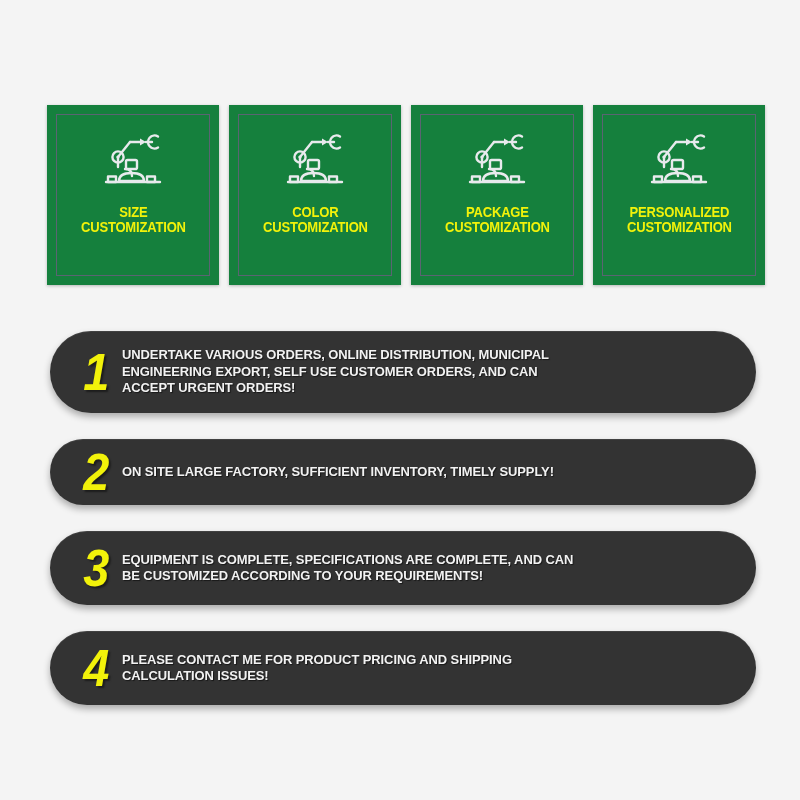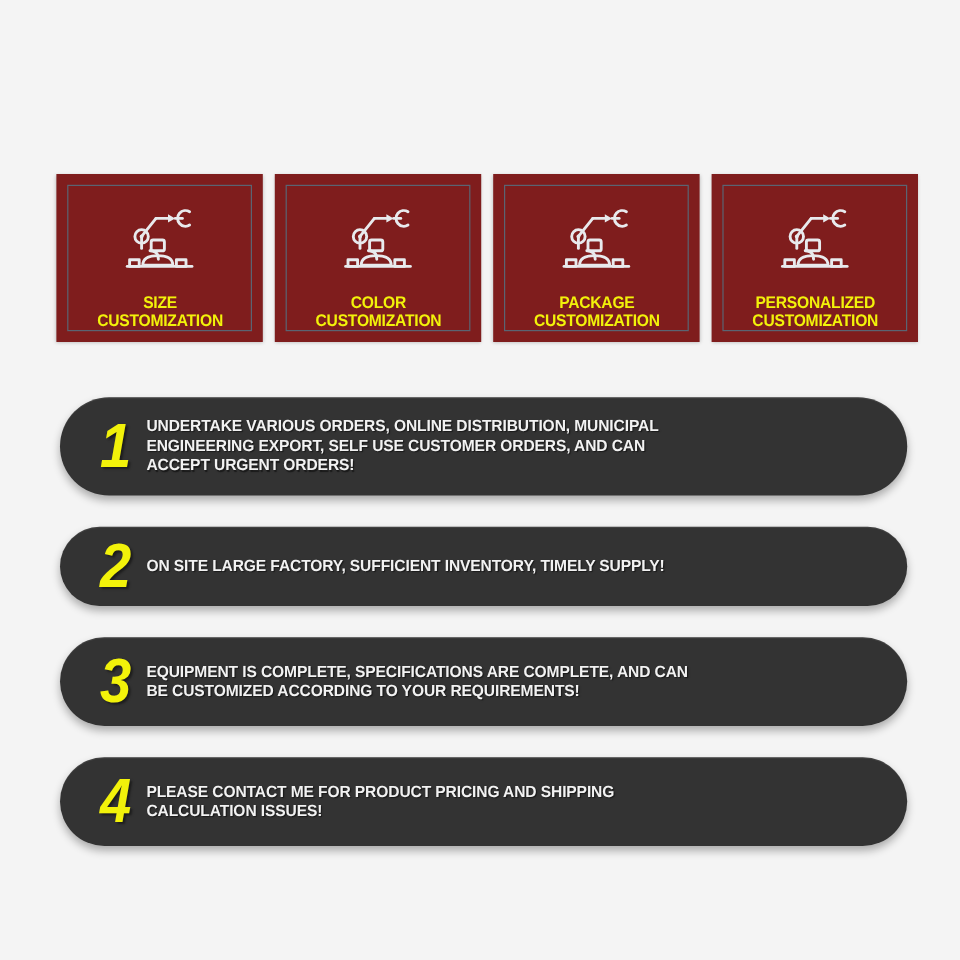--- a/index.html
+++ b/index.html
@@ -22,24 +22,23 @@
     position:absolute;
     left:47px; top:105px;
     width:718px; height:180px;
     display:flex;
     gap:10px;
   }
 
   .feat-card {
     position:relative;
     flex:1 1 0;
-    background:#7f1d1d;
+    background:#15803d;
     padding:9px;
     box-shadow:0 1px 3px rgba(0,0,0,0.25);
-    margin-top:40px;
   }
 
   .feat-card-inner {
     width:100%; height:100%;
     border:1px solid #5a6472;
     display:flex;
     flex-direction:column;
     align-items:center;
     padding-top:16px;
   }

